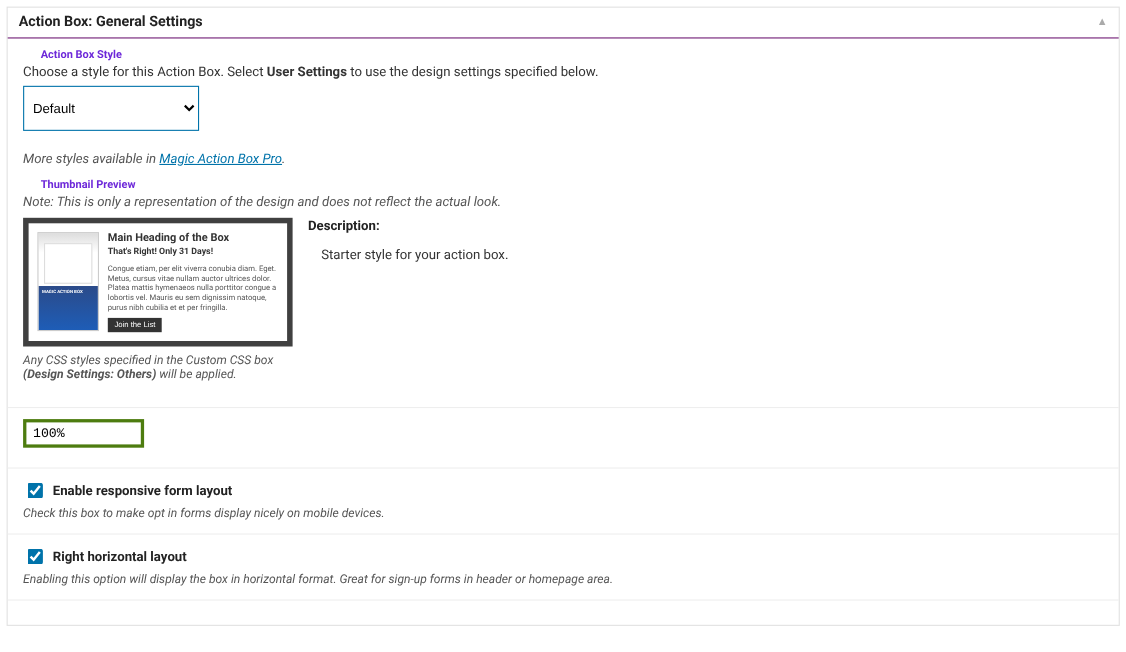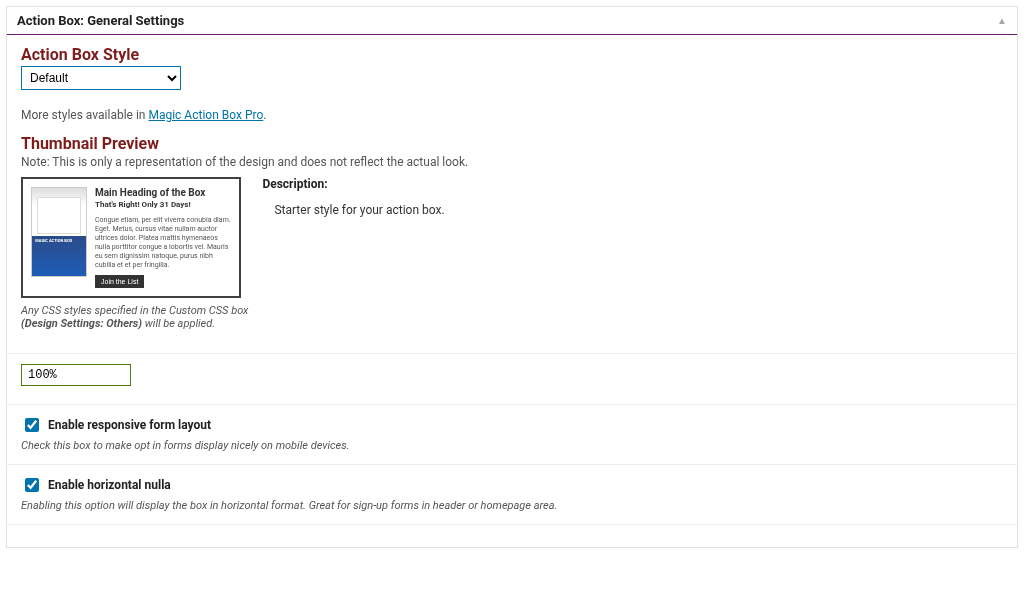--- a/index.html
+++ b/index.html
@@ -31,49 +31,49 @@
   .collapse-caret {
     color: #aaa;
     font-size: 10px;
   }
   .section {
     padding: 10px 14px 12px;
     border-bottom: 1px solid #eee;
   }
   .section:last-child { border-bottom: none; }
   .section h4 {
-    font-size: 16px;
+    font-size: 10px;
     font-weight: 700;
-    margin: 0 0 2px;
-    color: #7f1d1d;
+    margin: 0 16px 2px;
+    color: #6d28d9;
   }
   .section p.desc {
     margin: 2px 0 6px;
     color: #333;
   }
   .section p.desc strong { font-weight: 700; }
-  .italic { color: #555; }
+  .italic { font-style: italic; color: #555; }
   a.link { color: #0073aa; text-decoration: underline; }
   select.style-select {
     width: 160px;
-    height: 24px;
+    height: 41px;
     font-size: 12px;
     border: 1px solid #0073aa;
     background: #fff;
     padding: 0 4px;
     margin-bottom: 6px;
   }
   .thumb-row {
     display: flex;
     gap: 14px;
     align-items: flex-start;
   }
   .thumb {
-    border: 2px solid #404040;
-    width: 220px;
+    border: 5px solid #404040;
+    width: 245px;
     padding: 8px;
     background: #fff;
     font-size: 9px;
   }
   .thumb-body {
     display: flex;
     gap: 8px;
   }
   .thumb-img {
     width: 56px;
@@ -116,21 +116,21 @@
     background: #333;
     color: #fff;
     border: none;
     padding: 3px 6px;
   }
   .after-thumb { margin-top: 6px; font-style: italic; font-size: 11px; color:#555; }
   .desc-block h5 { font-size: 12px; font-weight: 700; margin: 0 0 4px; color:#222; }
   .desc-block p { margin: 12px; font-size: 12px; color:#333; }
   input.text-input {
     width: 110px;
-    border: 1px solid #4d7c0f;
+    border: 3px solid #4d7c0f;
     padding: 3px 6px;
     font-family: "Courier New", monospace;
     font-size: 12px;
     margin-bottom: 6px;
   }
   code.inline {
     font-family: "Courier New", monospace;
     background: #f1f1f1;
     padding: 1px 4px;
     font-size: 11px;
@@ -159,20 +159,23 @@
 <body>
 
 <div class="panel">
   <div class="panel-header">
     <h3>Action Box: General Settings</h3>
     <span class="collapse-caret">▲</span>
   </div>
 
   <div class="section">
     <h4>Action Box Style</h4>
+    <p class="desc">
+      <span>Choose a style for this Action Box. Select </span><strong>User Settings</strong><span> to use the design settings specified below.</span>
+    </p>
     <select class="style-select">
       <option>Default</option>
     </select>
     <p class="italic">
       <span>More styles available in </span><a href="#" class="link">Magic Action Box Pro</a><span>.</span>
     </p>
 
     <h4 style="margin-top:8px;">Thumbnail Preview</h4>
     <p class="italic" style="margin:0 0 8px;">Note: This is only a representation of the design and does not reflect the actual look.</p>
 
@@ -209,21 +212,21 @@
     <label class="check-row">
       <input type="checkbox" checked="" style="">
       <span>Enable responsive form layout</span>
     </label>
     <p class="subdesc">Check this box to make opt in forms display nicely on mobile devices.</p>
   </div>
 
   <div class="section">
     <label class="check-row">
       <input type="checkbox" checked="" style="">
-      <span>Enable horizontal nulla</span>
+      <span>Right horizontal layout</span>
     </label>
     <p class="subdesc">Enabling this option will display the box in horizontal format. Great for sign-up forms in header or homepage area.</p>
   </div>
 
   <div class="section">
     
     
   </div>
 </div>
 

